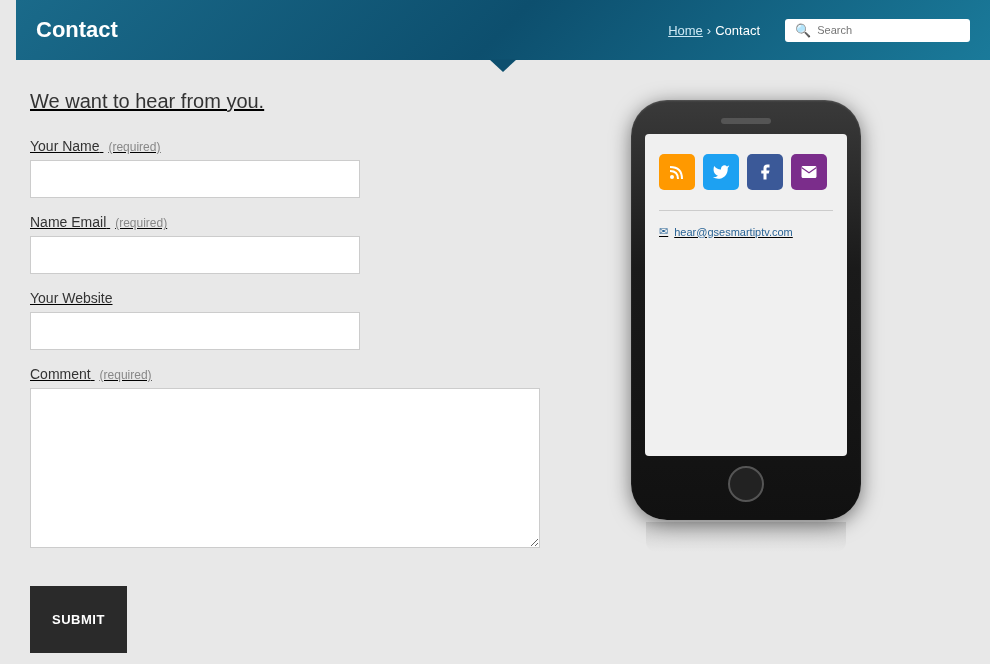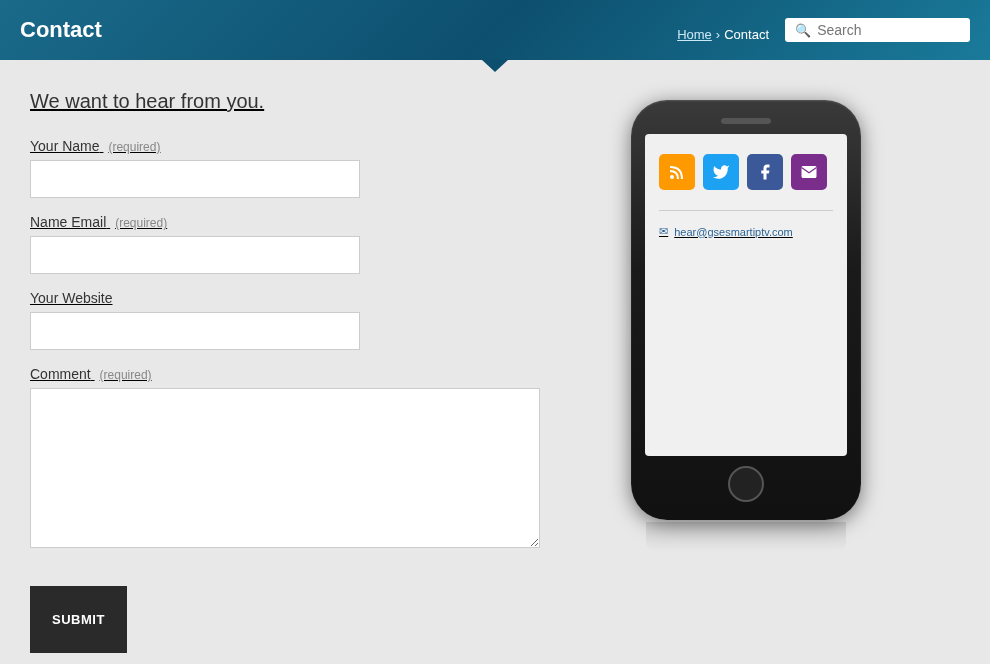--- a/index.html
+++ b/index.html
@@ -7,30 +7,31 @@
 
     
     .header {
       background: linear-gradient(135deg, #1a6a8a 0%, #0d4f6e 50%, #1a7a9a 100%);
       height: 60px;
       display: flex;
       align-items: center;
       justify-content: space-between;
       padding: 4px 20px;
       position: relative;
+      margin-left: 16px;
     }
     .header-title {
       color: #fff;
       font-size: 22px;
       font-weight: bold;
     }
     .header-right {
       display: flex;
-      align-items: flex-end;
-      gap: 16px;
+      align-items: center;
+      gap: 25px;
     }
     .breadcrumb {
       color: #cce8f4;
       font-size: 13px;
       display: flex;
       align-items: center;
       gap: 4px;
     }
     .breadcrumb a {
       color: #cce8f4;
@@ -52,21 +53,21 @@
       gap: 6px;
       width: 185px;
     }
     .search-icon-sym {
       color: #666;
       font-size: 13px;
     }
     .search-input {
       border: none;
       outline: none;
-      font-size: 14px;
+      font-size: 11px;
       color: #999;
       width: 140px;
       background: transparent;
     }
     
     .header-arrow {
       position: absolute;
       bottom: -12px;
       left: 50%;
       transform: translateX(-50%);

